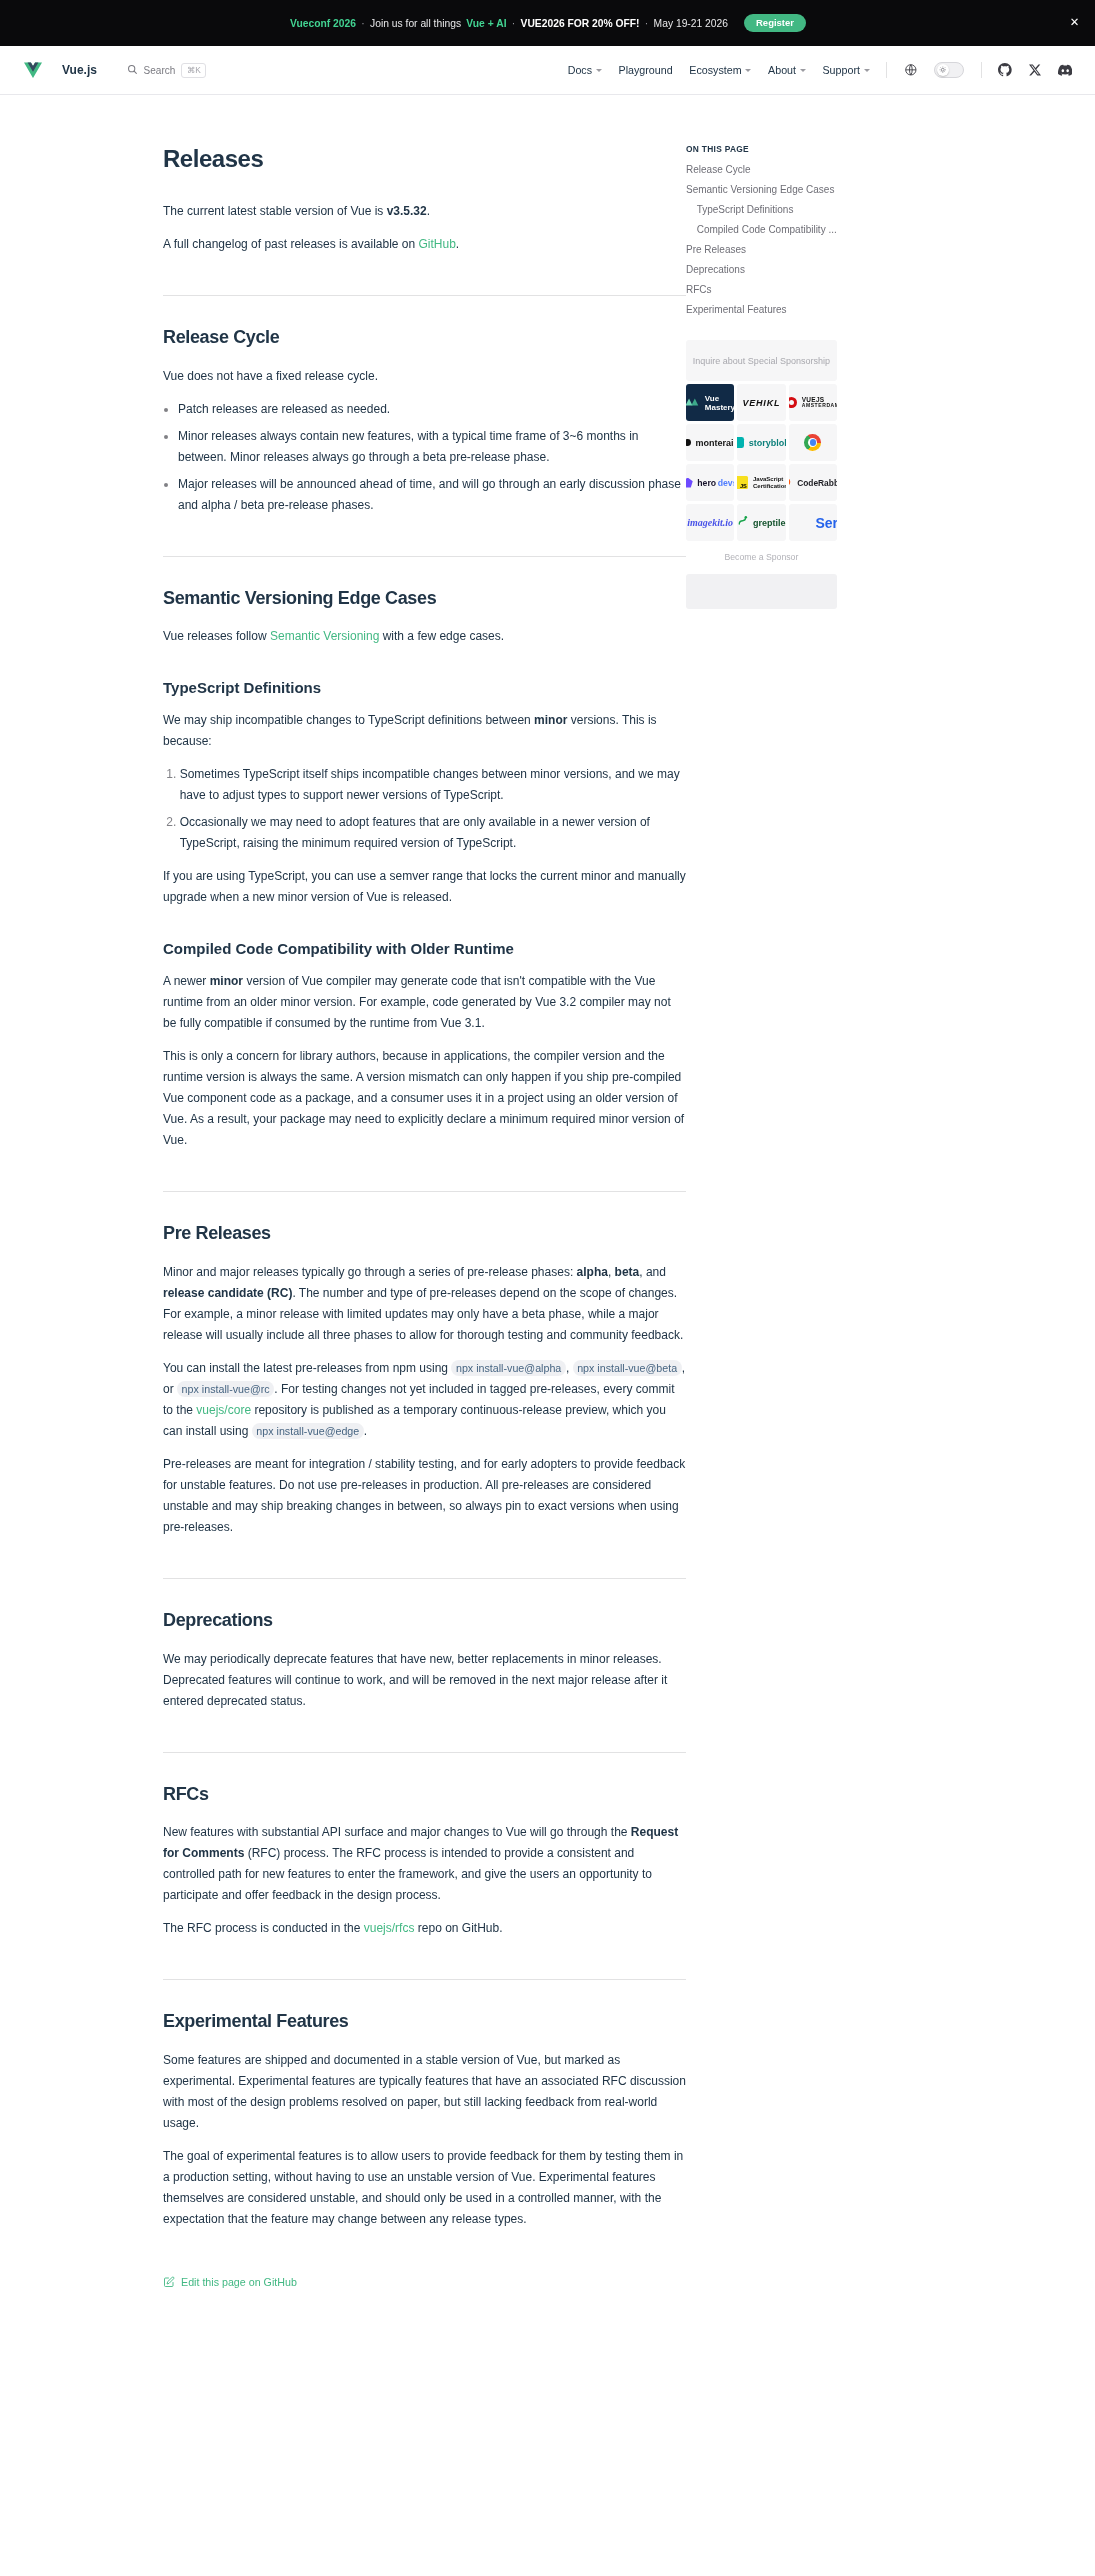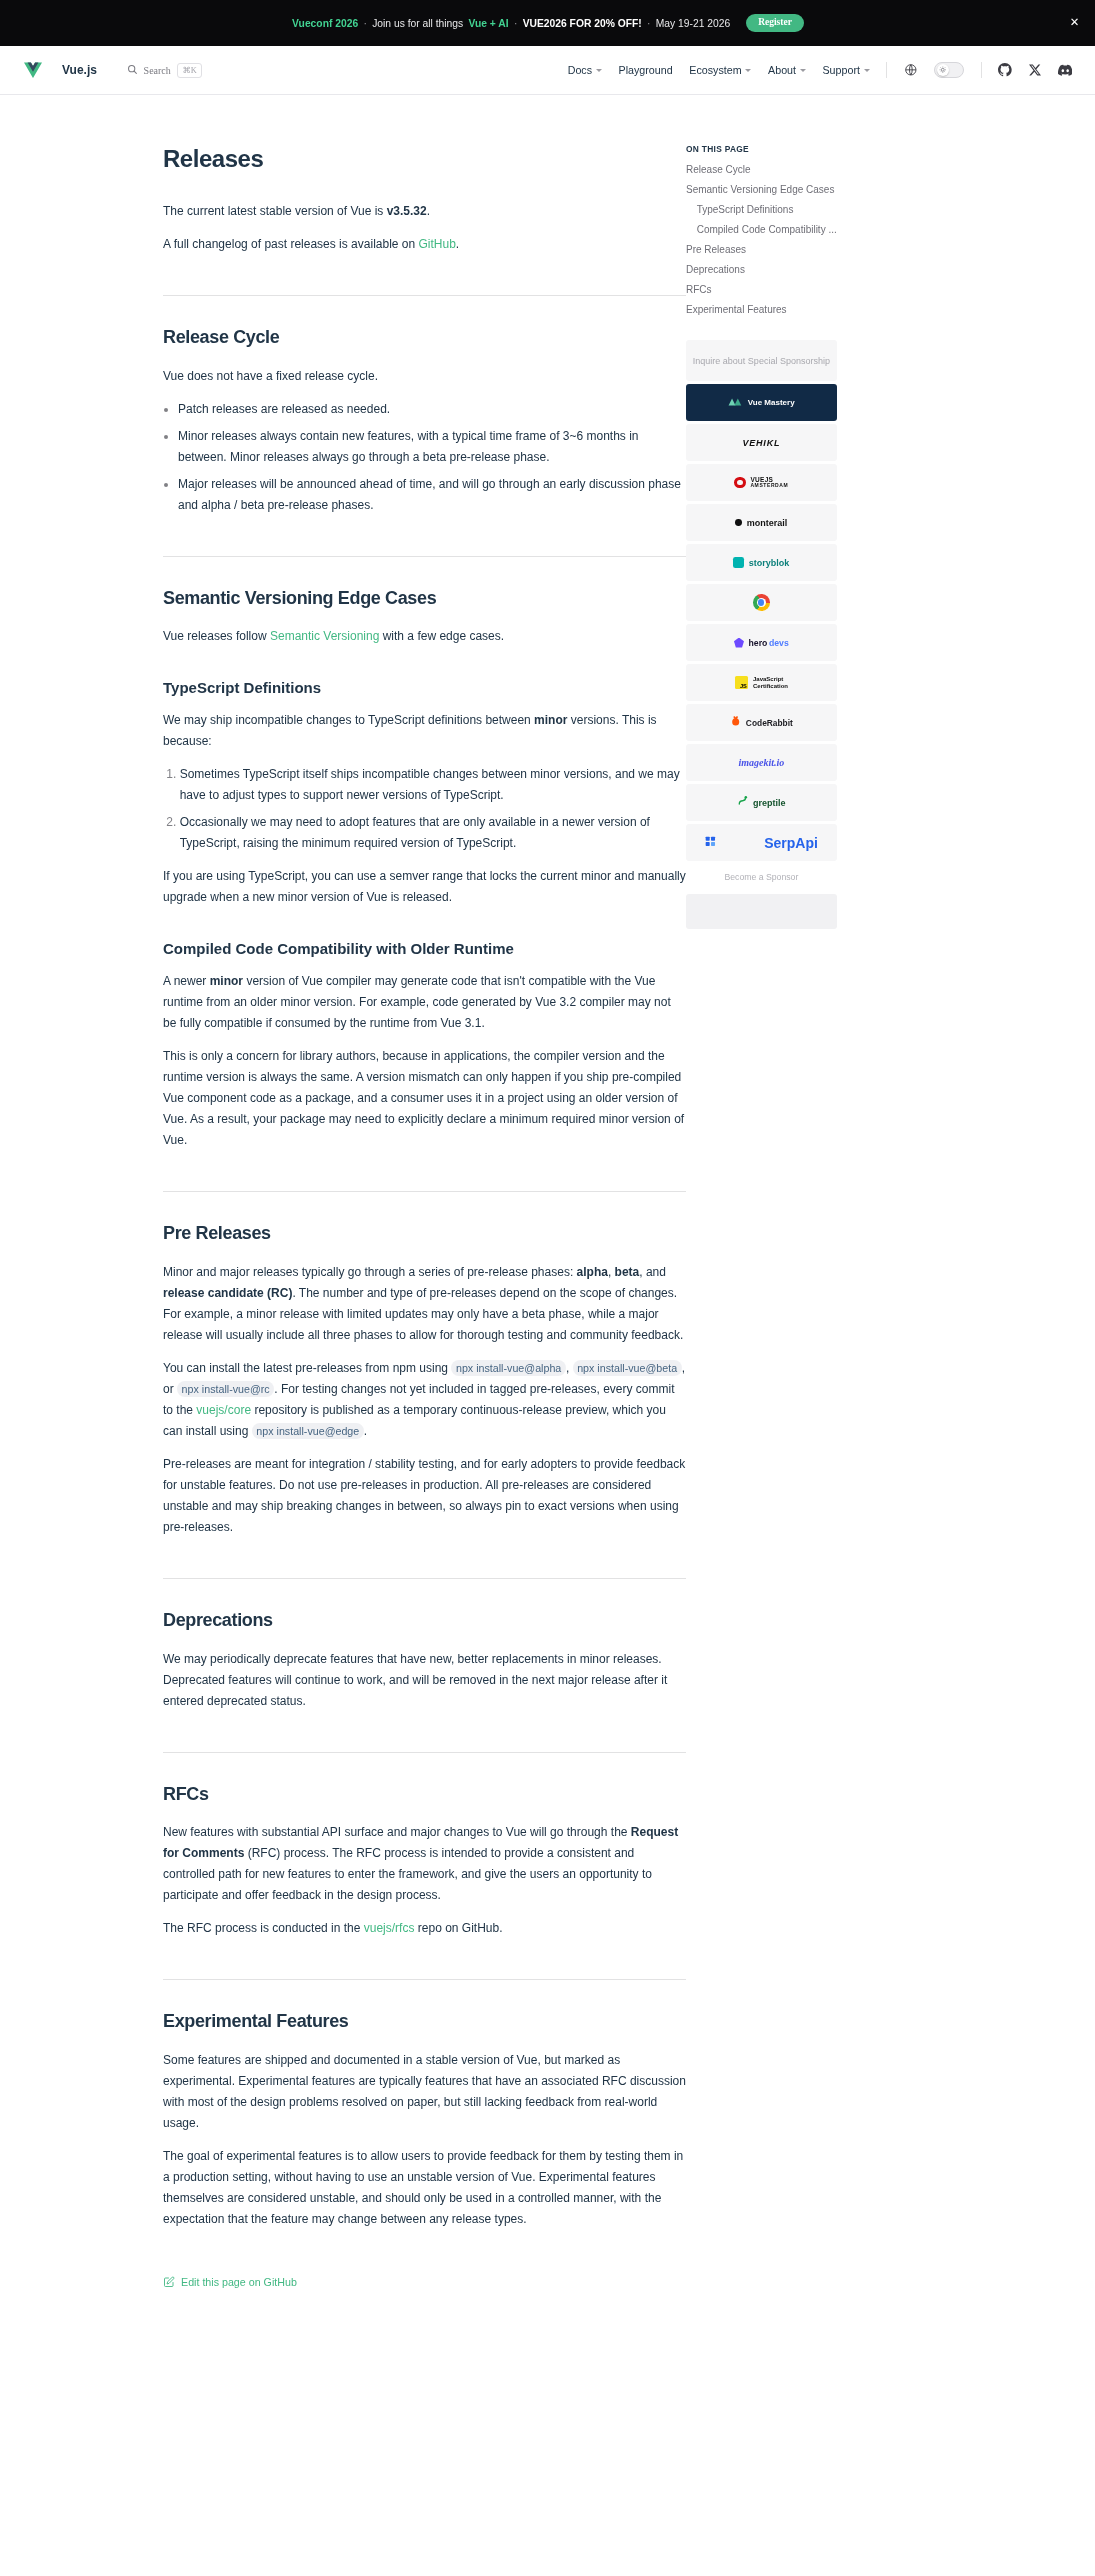--- a/index.html
+++ b/index.html
@@ -6,21 +6,21 @@
   * { box-sizing: border-box; margin: 0; padding: 0; }
   html, body { background: #ffffff; }
   body {
     width: 1096px;
     min-height: 2576px;
     font-family: "Liberation Sans", "DejaVu Sans", sans-serif;
     color: #213547;
     -webkit-font-smoothing: antialiased;
   }
   a { text-decoration: none; color: inherit; cursor: pointer; }
-  button { font-family: Liberation Serif, serif; border: none; background: none; cursor: pointer; }
+  button { font-family: Liberation Sans, sans-serif; border: none; background: none; cursor: pointer; }
 
   
   .banner {
     position: relative;
     height: 46px;
     background: #0a0a0c;
     color: #e8e8ea;
     display: flex;
     align-items: center;
     justify-content: center;
@@ -176,21 +176,21 @@
     background: #f6f6f7;
     border-radius: 3px;
     display: flex; align-items: center; justify-content: center;
     font-size: 9px;
     color: #a8a8ae;
     text-align: center;
   }
   .sponsor-grid {
     margin-top: 3px;
     display: grid;
-    grid-template-columns: 1fr;
+    grid-template-columns: 1fr 1fr 1fr;
     gap: 3px;
   }
   .sp {
     height: 37px;
     background: #f6f6f7;
     border-radius: 3px;
     display: flex; align-items: center; justify-content: center;
     gap: 4.6px;
     overflow: hidden;
   }

